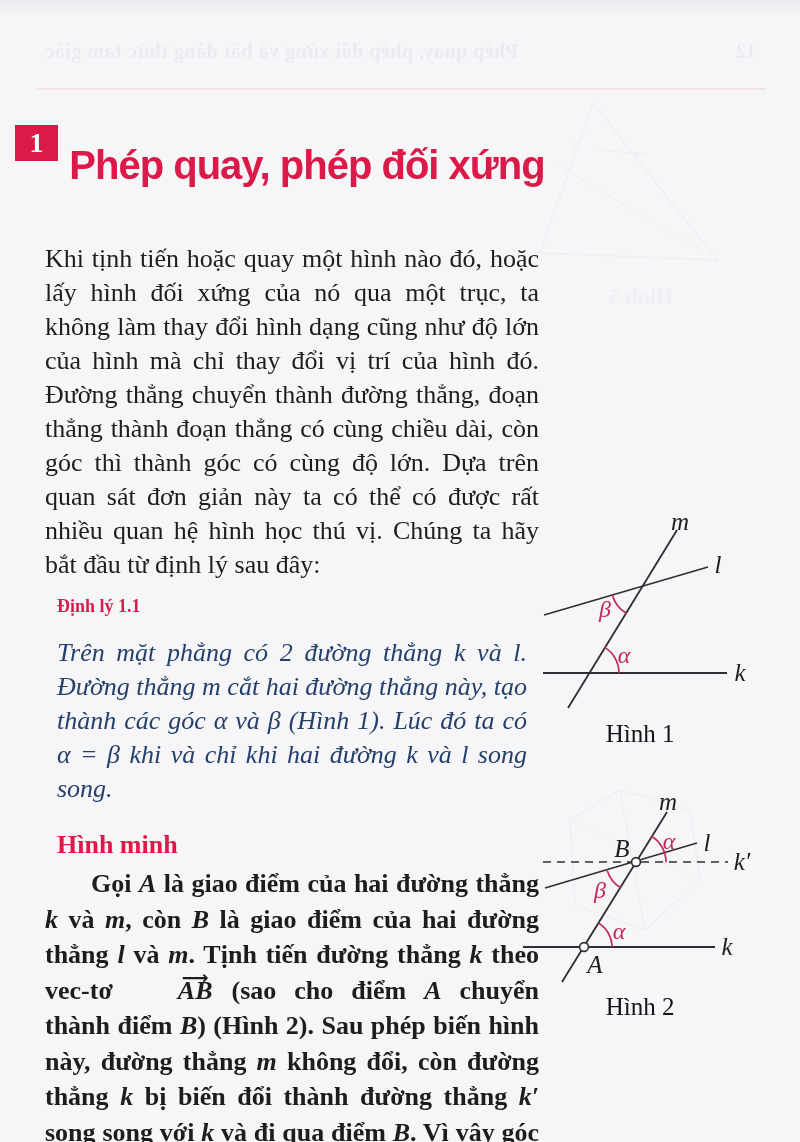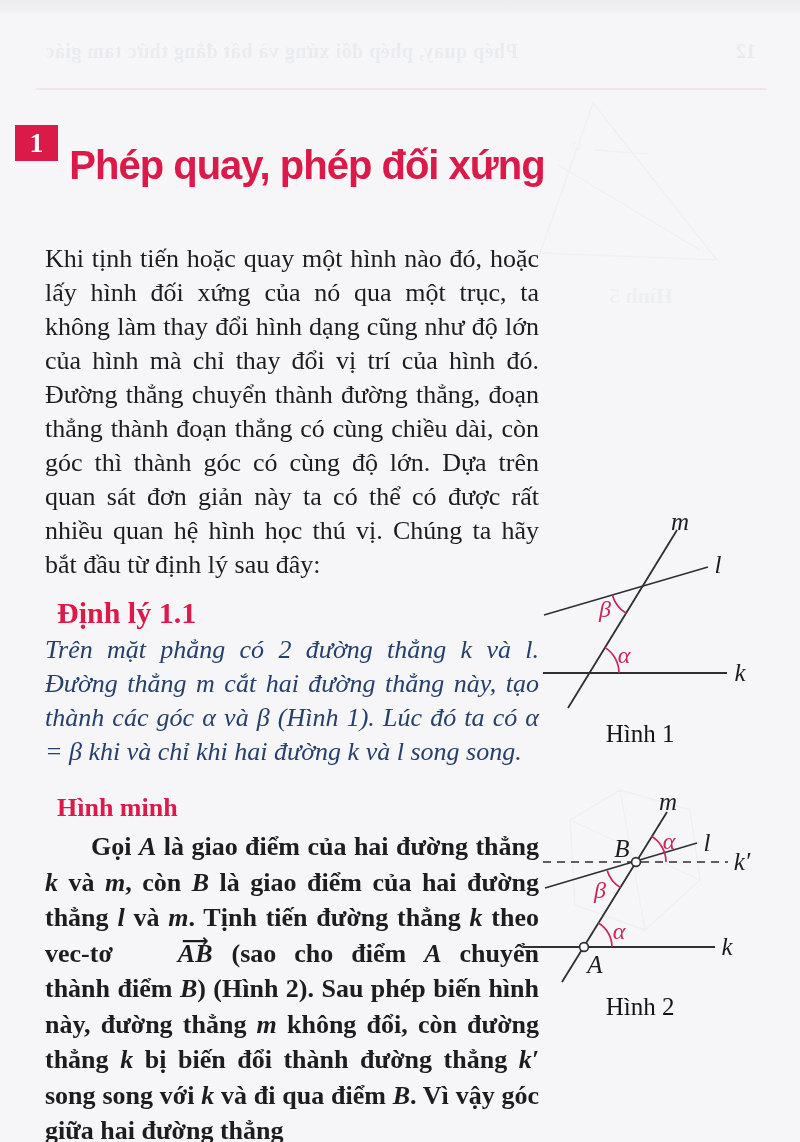--- a/index.html
+++ b/index.html
@@ -29,21 +29,21 @@
     background:#dc1a4a;color:#ffffff;font-weight:bold;font-size:28px;
     display:flex;align-items:center;justify-content:center;
     font-family:"Liberation Serif",serif;}
   .chapter-title{position:absolute;left:68px;top:110px;width:478px;
     text-align:center;color:#dc1a4a;
     font-family:"Liberation Sans",sans-serif;font-weight:bold;
     font-size:40px;line-height:54px;letter-spacing:-1px;margin-top:28px;}
   
   .main-col{position:absolute;left:45px;top:242px;width:494px;}
   .intro{font-size:26px;line-height:34px;text-align:justify;}
-  .thm-head{margin:14px 0 3px 12px;color:#dc1a4a;font-weight:bold;font-size:30px;}
+  .thm-head{margin:14px 0 19px 12px;color:#dc1a4a;font-weight:bold;font-size:18px;}
   .thm-body{margin-left:12px;font-size:26px;line-height:34px;text-align:justify;
     font-style:italic;color:#24406b;}
   .proof-head{margin:24px 0 6px 12px;color:#dc1a4a;font-weight:bold;font-size:26px;}
   .proof-body{font-size:26px;line-height:35.5px;text-align:justify;text-indent:46px;font-weight:bold;}
   .mvar{font-style:italic;}
   .vec{font-style:italic;position:relative;display:inline-block;margin:0 1px;}
   .vec-arrow{position:absolute;top:-0.68em;left:0;width:100%;text-align:center;
     font-style:normal;font-size:0.72em;font-family:"DejaVu Sans",sans-serif;}
   
   .fig{position:absolute;}
@@ -83,21 +83,21 @@
 </svg>
 
 <div class="chapter-num">1</div>
 <div class="chapter-title">
   <div>Phép quay, phép đối xứng</div>
 </div>
 
 <div class="main-col">
   <p class="intro" style="margin:0">Khi tịnh tiến hoặc quay một hình nào đó, hoặc lấy hình đối xứng của nó qua một trục, ta không làm thay đổi hình dạng cũng như độ lớn của hình mà chỉ thay đổi vị trí của hình đó. Đường thẳng chuyển thành đường thẳng, đoạn thẳng thành đoạn thẳng có cùng chiều dài, còn góc thì thành góc có cùng độ lớn. Dựa trên quan sát đơn giản này ta có thể có được rất nhiều quan hệ hình học thú vị. Chúng ta hãy bắt đầu từ định lý sau đây:</p>
   <div class="thm-head">Định lý 1.1</div>
-  <p class="thm-body" style="margin:0">Trên mặt phẳng có 2 đường thẳng k và l. Đường thẳng m cắt hai đường thẳng này, tạo thành các góc α và β (Hình 1). Lúc đó ta có α = β khi và chỉ khi hai đường k và l song song.</p>
+  <p class="thm-body" style="margin:12px">Trên mặt phẳng có 2 đường thẳng k và l. Đường thẳng m cắt hai đường thẳng này, tạo thành các góc α và β (Hình 1). Lúc đó ta có α = β khi và chỉ khi hai đường k và l song song.</p>
   <div class="proof-head">Hình minh</div>
   <p class="proof-body" style="margin:0"><span>Gọi </span><span class="mvar">A</span><span> là giao điểm của hai đường thẳng </span><span class="mvar">k</span><span> và </span><span class="mvar">m</span><span>, còn </span><span class="mvar">B</span><span> là giao điểm của hai đường thẳng </span><span class="mvar">l</span><span> và </span><span class="mvar">m</span><span>. Tịnh tiến đường thẳng </span><span class="mvar">k</span><span> theo vec-tơ </span><span class="vec"><span class="vec-arrow">⟶</span>AB</span><span> (sao cho điểm </span><span class="mvar">A</span><span> chuyển thành điểm </span><span class="mvar">B</span><span>) (Hình 2). Sau phép biến hình này, đường thẳng </span><span class="mvar">m</span><span> không đổi, còn đường thẳng </span><span class="mvar">k</span><span> bị biến đổi thành đường thẳng </span><span class="mvar">k′</span><span> song song với </span><span class="mvar">k</span><span> và đi qua điểm </span><span class="mvar">B</span><span>. Vì vậy góc giữa hai đường thẳng</span></p>
 </div>
 
 <div class="fig" style="left:520px;top:500px;">
   <svg width="262" height="260" viewBox="520 500 262 260">
     <line class="figline" x1="543" y1="673" x2="727" y2="673"></line>
     <line class="figline-thin" x1="544" y1="615" x2="708" y2="567"></line>
     <line class="figline" x1="568" y1="708" x2="677" y2="530"></line>
     <path class="arc" d="M 619 673 A 30 30 0 0 0 604.7 647.4"></path>

